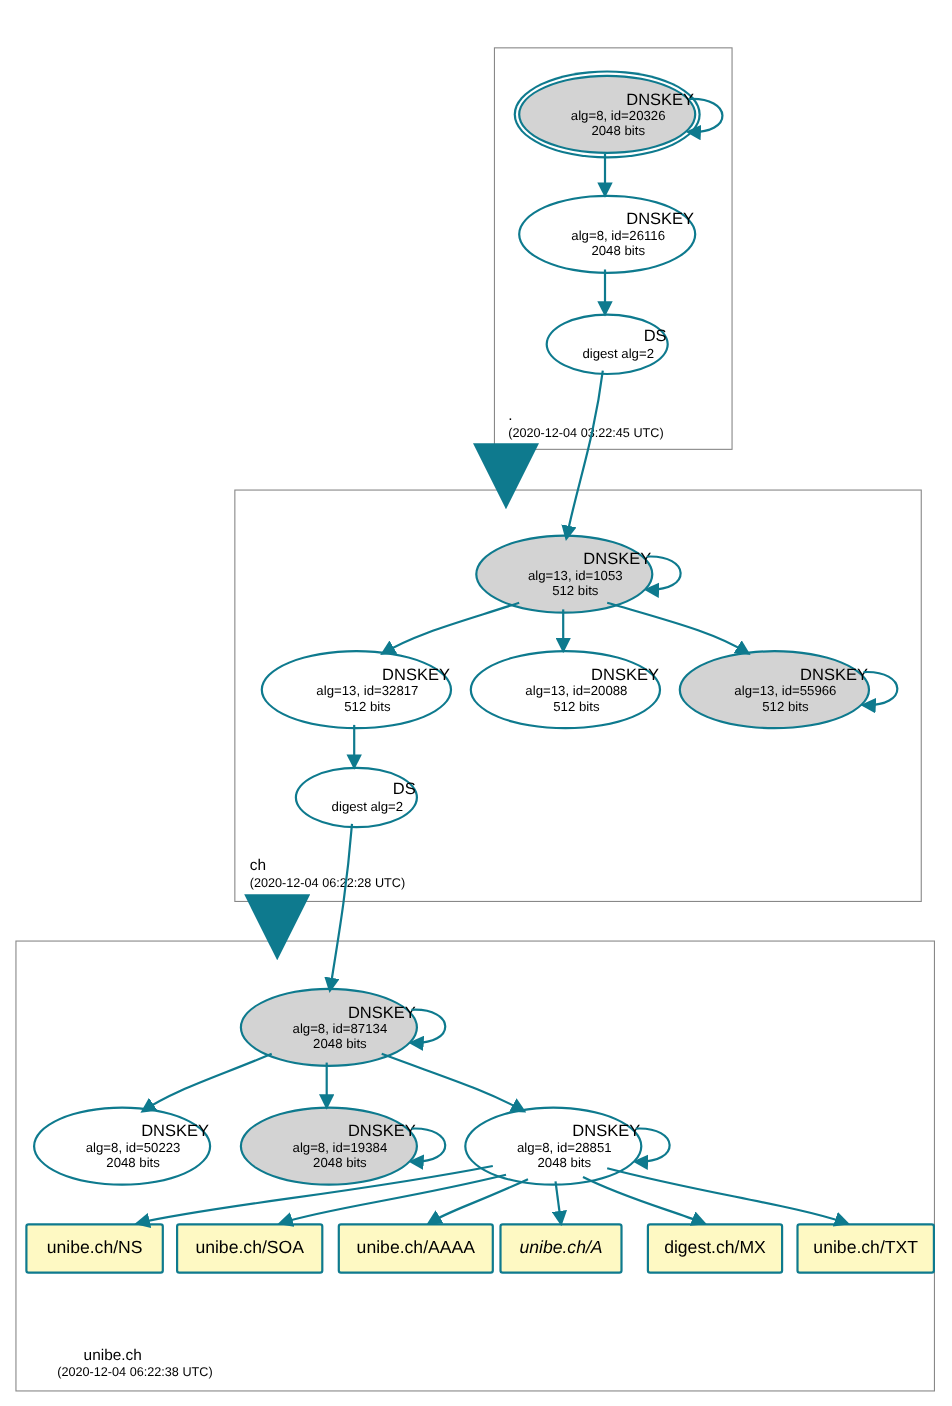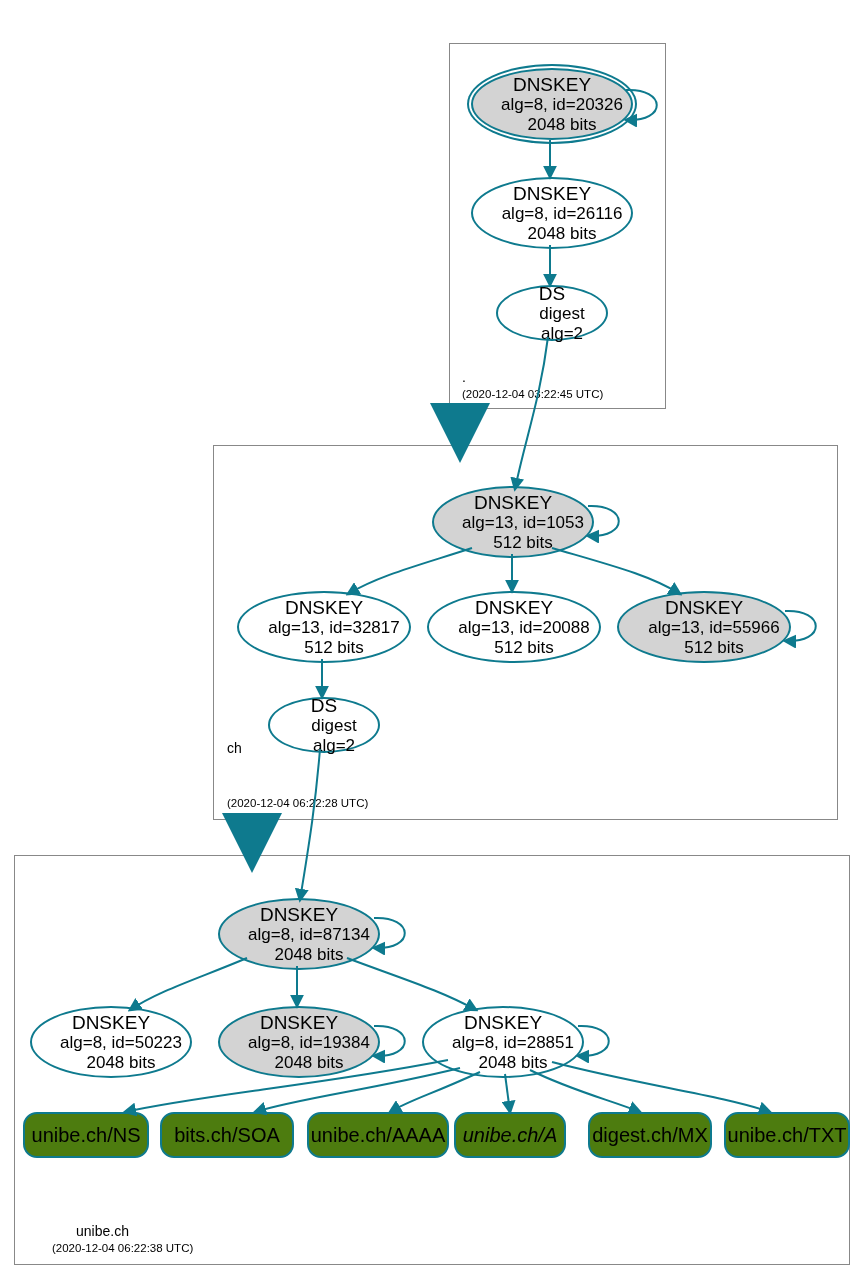--- a/index.html
+++ b/index.html
@@ -32,57 +32,58 @@
     text-align: center;
     display: flex;
     flex-direction: column;
     justify-content: center;
     line-height: 1.15;
   }
   .node.ellipse {
     border-radius: 50%;
   }
   .node .title {
-    font-size: 19px;
+    font-size: 15px;
+    text-align: right;
   }
   .node .sub {
-    font-size: 17px;
+    font-size: 12px;
     padding-left: 20px;
   }
   .node.gray { background: #d3d3d3; }
   .node.double {
     box-shadow: 0 0 0 2px #fff, 0 0 0 4px #0e7a8e;
   }
   .rr {
     position: absolute;
     border: 2px solid #0e7a8e;
-    border-radius: 14px;
-    font-size: 20px;
+    border-radius: 3px;
+    font-size: 16px;
     display: flex;
     align-items: center;
     justify-content: center;
-    background: #4d7c0f;
+    background: #fef9c3;
   }
   svg.edges {
     position: absolute;
     left: 0; top: 0;
     width: 865px;
     height: 1278px;
     pointer-events: none;
   }
 </style>
 </head>
 <body>
 
 <div class="zone-box" style="left:449px; top:43px; width:215px; height:364px;"></div>
 <div class="zone-label" style="left:462px; top:369px;">.</div>
 <div class="zone-ts" style="left:462px; top:388px;">(2020-12-04 03:22:45 UTC)</div>
 
 <div class="zone-box" style="left:213px; top:445px; width:623px; height:373px;"></div>
-<div class="zone-label" style="left:227px; top:740px;">ch</div>
+<div class="zone-label" style="left:227px; top:778px;">ch</div>
 <div class="zone-ts" style="left:227px; top:797px;text-align:center;">(2020-12-04 06:22:28 UTC)</div>
 
 <div class="zone-box" style="left:14px; top:855px; width:834px; height:408px;"></div>
 <div class="zone-label" style="left:28px; top:1223px;margin-left:48px;">unibe.ch</div>
 <div class="zone-ts" style="left:28px; top:1242px;margin-left:24px;">(2020-12-04 06:22:38 UTC)</div>
 
 <div class="node ellipse gray double" style="left:471px; top:68px; width:158px; height:68px;">
   <span class="title">DNSKEY</span>
   <span class="sub">alg=8, id=20326</span>
   <span class="sub">2048 bits</span>
@@ -146,21 +147,21 @@
   <span class="sub">2048 bits</span>
 </div>
 
 <div class="node ellipse" style="left:422px; top:1006px; width:158px; height:68px;">
   <span class="title">DNSKEY</span>
   <span class="sub">alg=8, id=28851</span>
   <span class="sub">2048 bits</span>
 </div>
 
 <div class="rr" style="left:23px;  top:1112px; width:122px; height:42px;">unibe.ch/NS</div>
-<div class="rr" style="left:160px; top:1112px; width:130px; height:42px;">bits.ch/SOA</div>
+<div class="rr" style="left:160px; top:1112px; width:130px; height:42px;">unibe.ch/SOA</div>
 <div class="rr" style="left:307px; top:1112px; width:138px; height:42px;text-align:center;">unibe.ch/AAAA</div>
 <div class="rr" style="left:454px; top:1112px; width:108px; height:42px;font-style:italic;">unibe.ch/A</div>
 <div class="rr" style="left:588px; top:1112px; width:120px; height:42px;">digest.ch/MX</div>
 <div class="rr" style="left:724px; top:1112px; width:122px; height:42px;">unibe.ch/TXT</div>
 
 <svg class="edges">
   <defs>
     <marker id="ah" viewBox="0 0 10 10" refX="8" refY="5" markerWidth="7" markerHeight="7" orient="auto-start-reverse">
       <path d="M 0 0 L 10 5 L 0 10 z" fill="#0e7a8e"></path>
     </marker>

